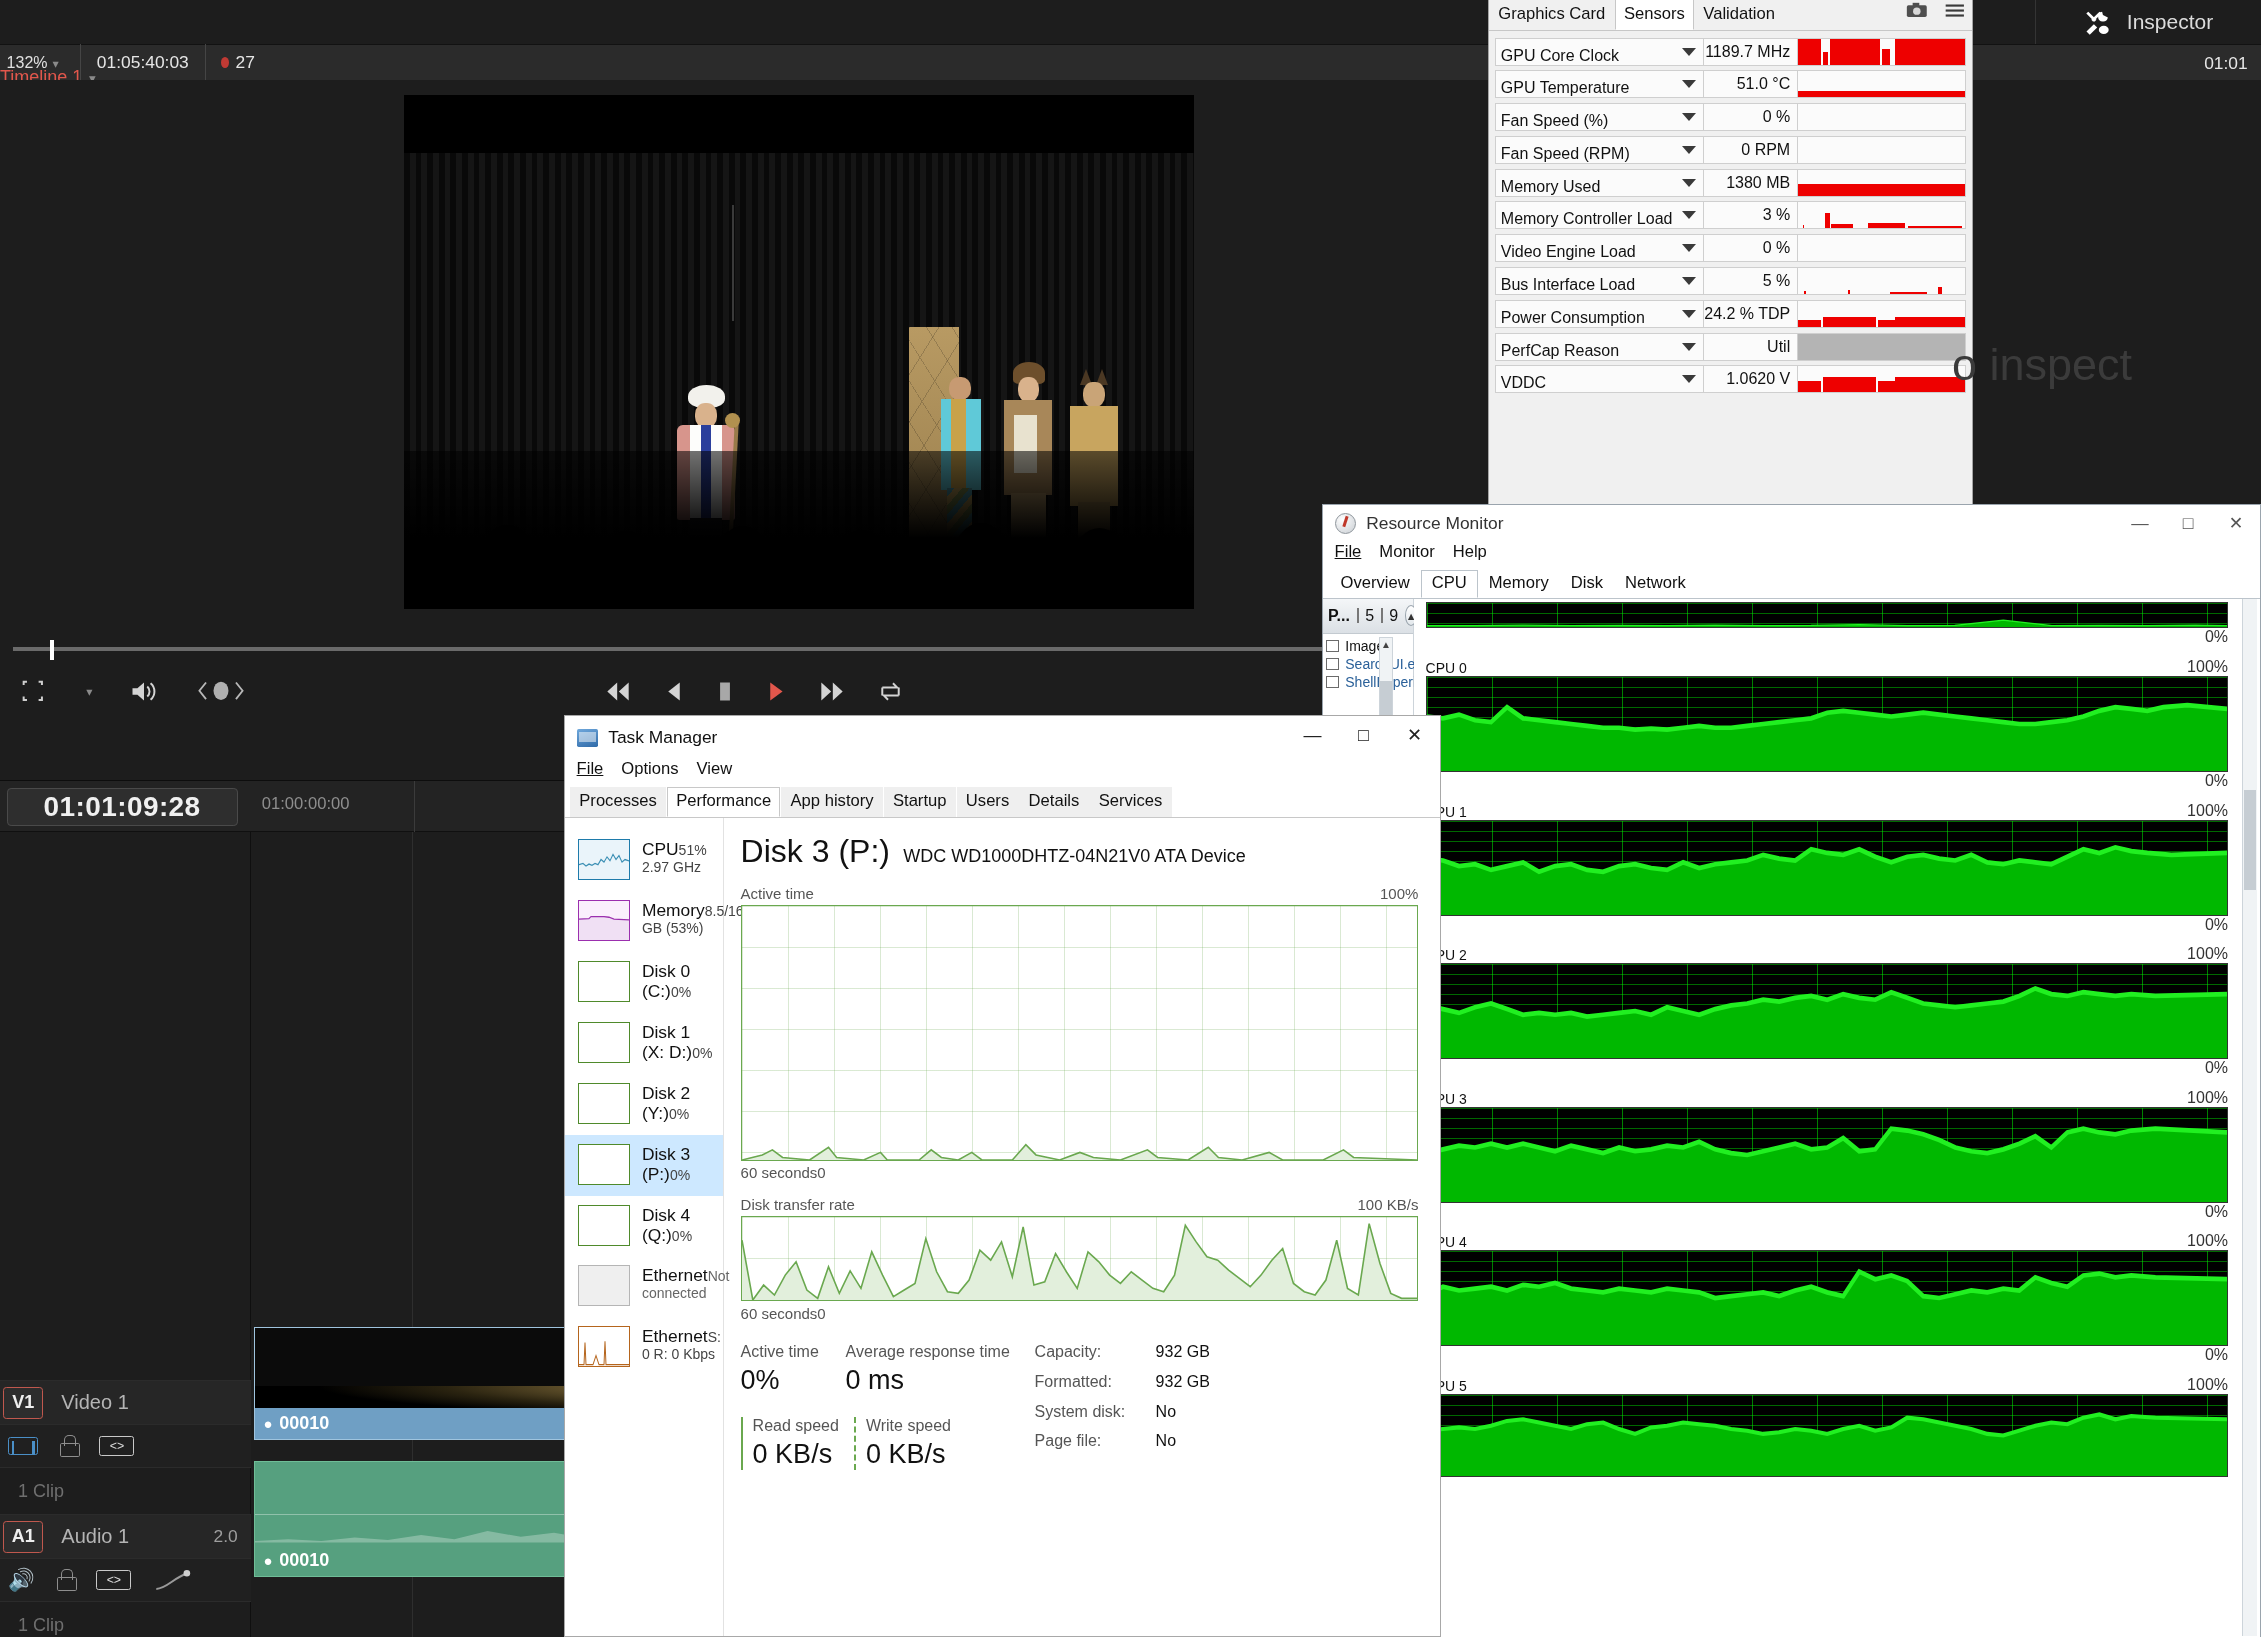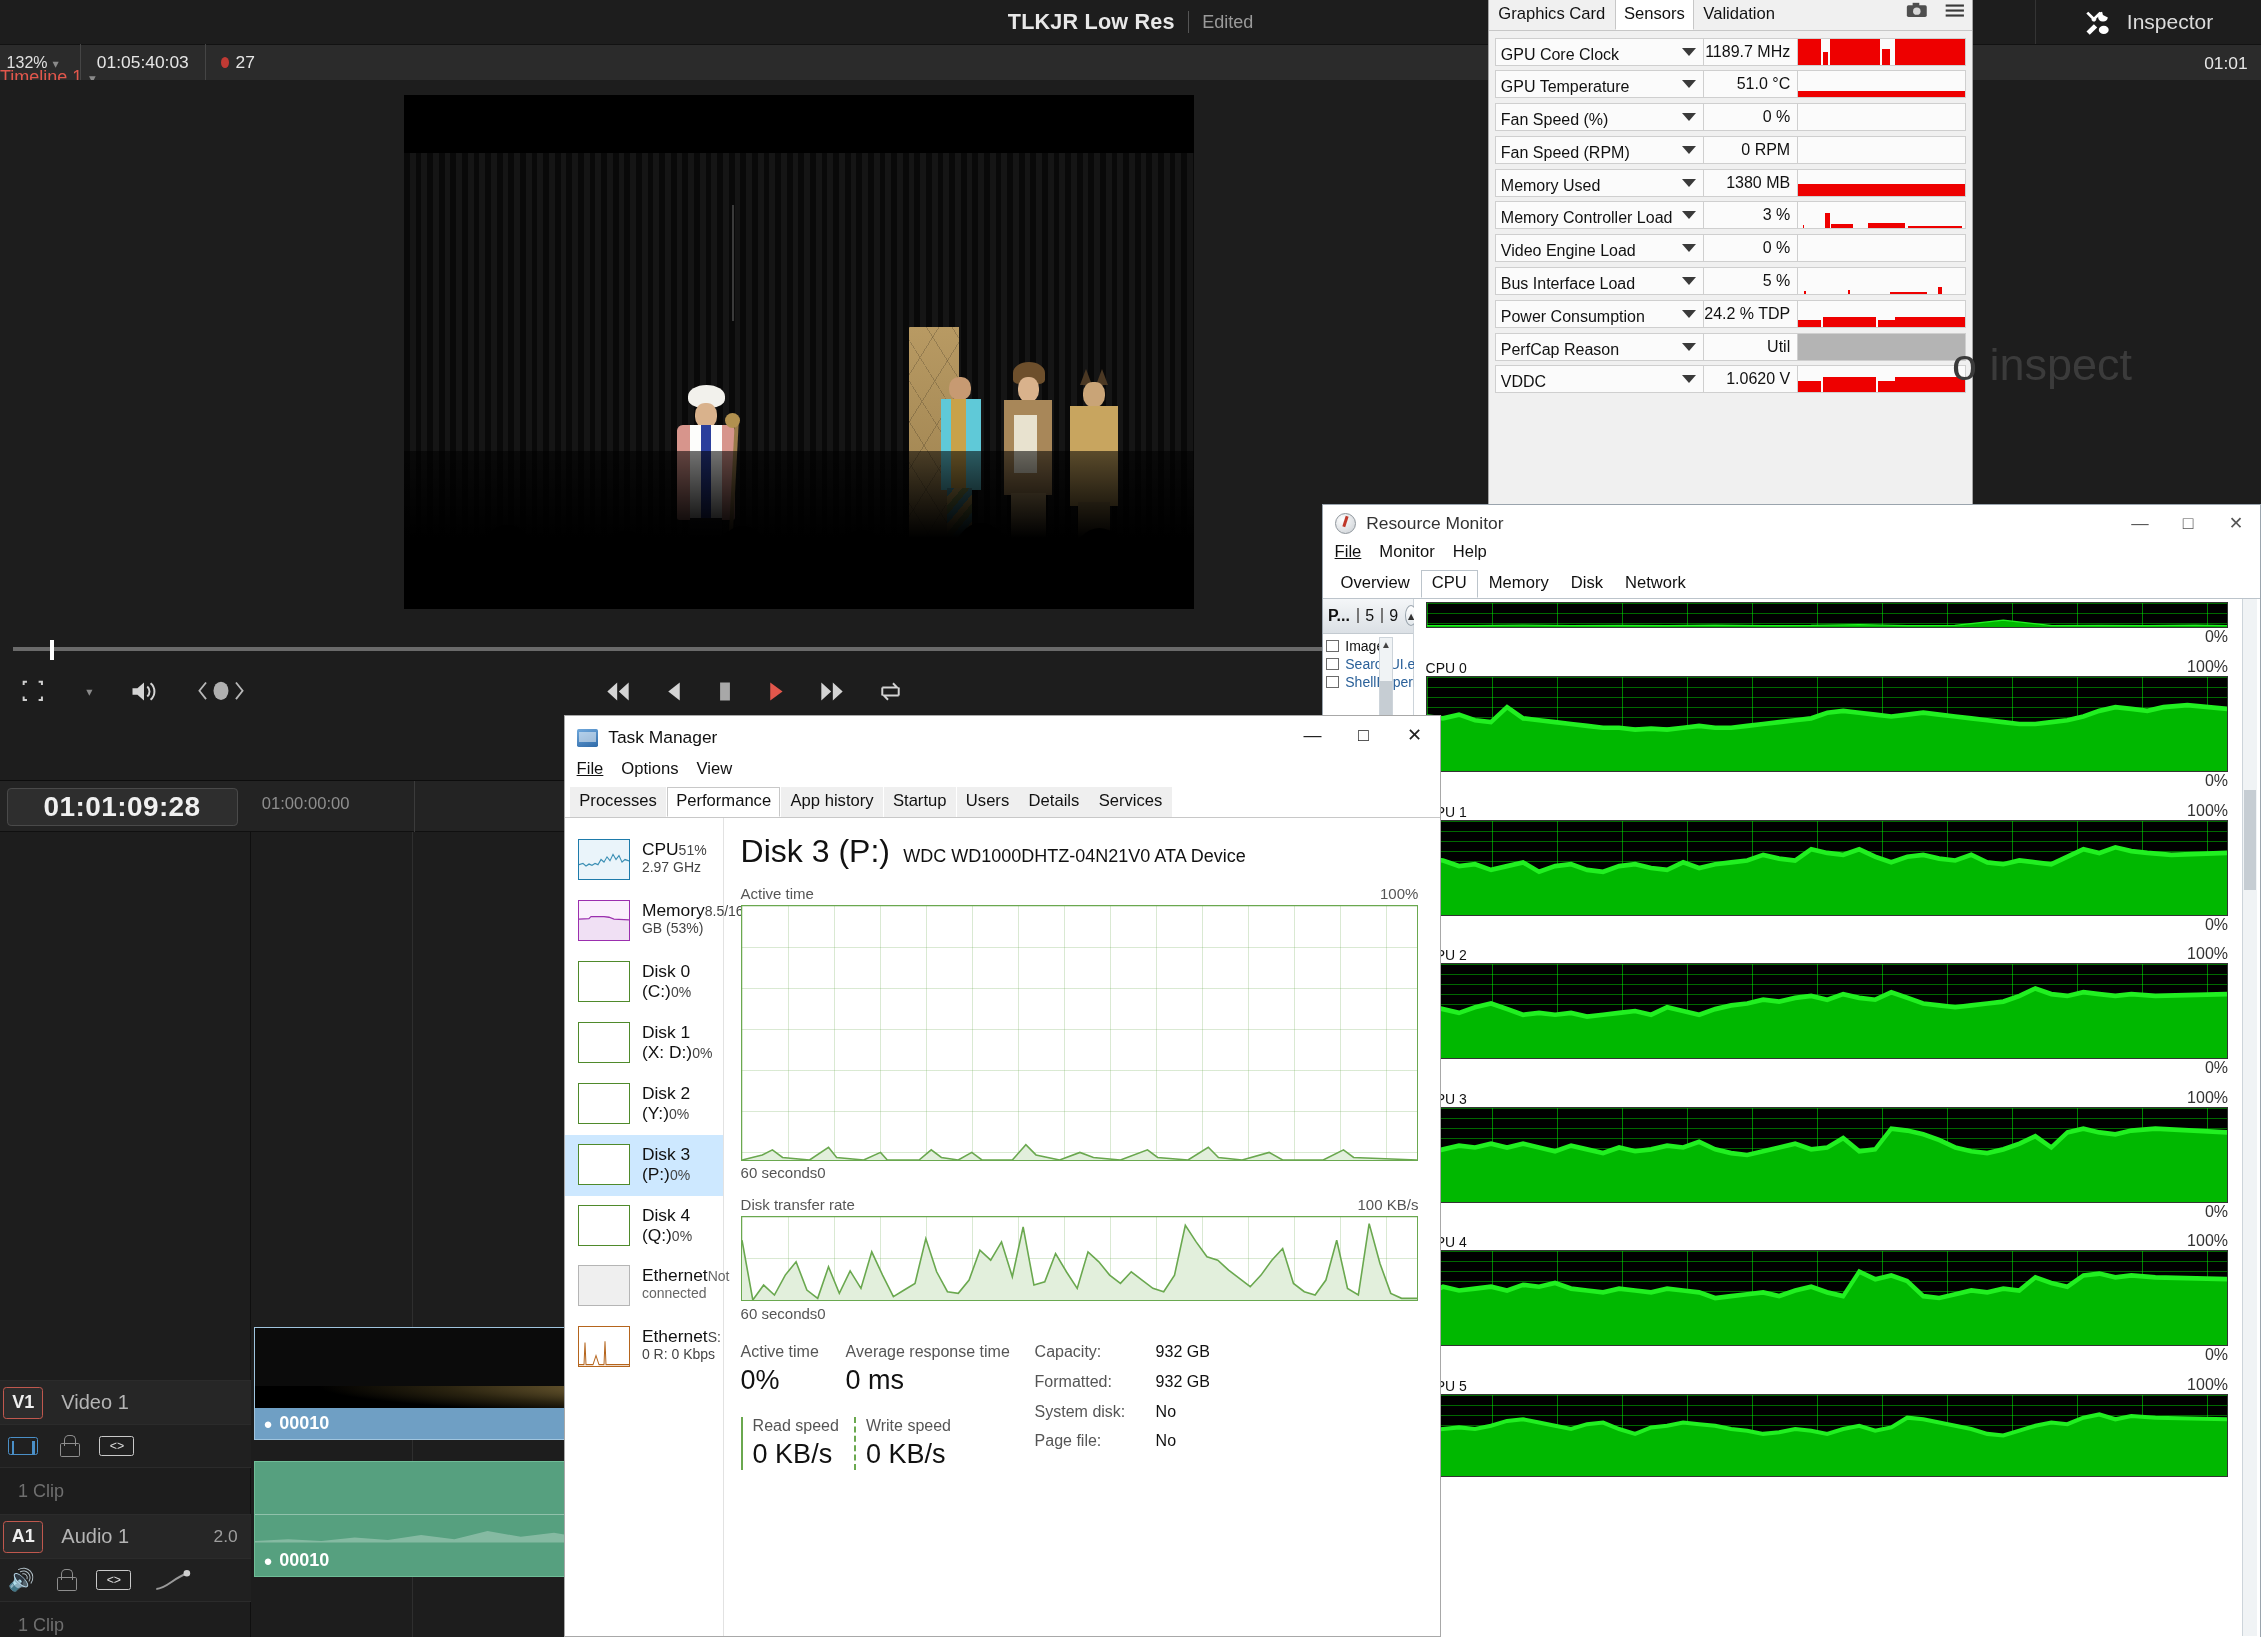--- a/index.html
+++ b/index.html
@@ -184,21 +184,21 @@
     font-family:"Liberation Sans", sans-serif;
   }
   .gpuz-tabs { height:32px; background:#f0f0f0; display:flex; align-items:flex-end; position:relative; border-bottom:0.8px solid #c7c7c7; }
   .gpuz-tab { font-size:16.6px; color:#111; padding:4.1px 8.3px 5px; border:0.8px solid transparent; position:relative; top:0.8px; }
   .gpuz-tab.active { background:#fff; border-color:#c7c7c7; border-bottom-color:#fff; }
   .gpuz-tools { position:absolute; right:6.6px; top:3.3px; display:flex; align-items:center; gap:16.6px; }
   .gpuz-body { padding:5px 5.8px; }
   .sensor-row { display:flex; align-items:center; height:32px; margin-bottom:0.8px; }
   .sensor-name {
     width:209px; height:28px; background:#fbfbfb; border:0.8px solid #cfcfcf;
-    display:flex; align-items:flex-start; padding:7px 5px; font-size:16px; color:#111; position:relative;
+    display:flex; align-items:flex-end; padding:0 5px; font-size:16px; color:#111; position:relative;
   }
   .sensor-name .dd { position:absolute; right:6.6px; top:50%; transform:translateY(-50%); width:0;height:0;
     border-left:7.5px solid transparent;border-right:7.5px solid transparent;border-top:8.3px solid #3a3a3a; }
   .sensor-val {
     width:94px; height:28px; background:#fbfbfb; border:0.8px solid #cfcfcf; border-left:none;
     display:flex; align-items:center; justify-content:flex-end; padding-right:6.6px; font-size:16px; color:#111;
   }
   .sensor-graph { flex:1; height:28px; background:#fbfbfb; border:0.8px solid #cfcfcf; border-left:none; position:relative; overflow:hidden; }
   .sg-seg { position:absolute; bottom:0; background:#ee0000; }
   .sg-full { position:absolute; left:0; right:0; bottom:0; background:#b4b4b4; }
@@ -314,27 +314,20 @@
   .rm-rscroll { position:absolute; right:3.3px; top:0; bottom:0; width:15px; background:#f0f3f5; border-left:0.8px solid #cdd4da; }
   .rm-rscroll .thumb { position:absolute; left:0.8px; right:0.8px; top:191px; height:100px; background:#c6cdd3; }
 </style>
 </head>
 <body>
 
 <div id="root">
 
   <div class="resolve">
 
-    <div class="rv-titlebar">
-      <div class="rv-title-wrap">
-        <span class="rv-proj-name">TLKJR Low Res</span>
-        <span class="rv-sep"></span>
-        <span class="rv-edited">Edited</span>
-      </div>
-    </div>
     <div class="rv-inspector-btn">
       <svg width="28" height="25" viewBox="0 0 34 30">
         <path d="M4 3 L14 13 M20 3 L10 13" stroke="#fff" stroke-width="3.4" fill="none"></path>
         <path d="M22 2 a6 6 0 1 0 7 7 l-6 -3 z" fill="#fff"></path>
         <path d="M3 26 l9 -9 4 4 -9 9 z" fill="#fff"></path>
         <ellipse cx="24" cy="24" rx="6" ry="5" fill="#fff"></ellipse>
       </svg>
       <span class="lbl">Inspector</span>
     </div>
 

